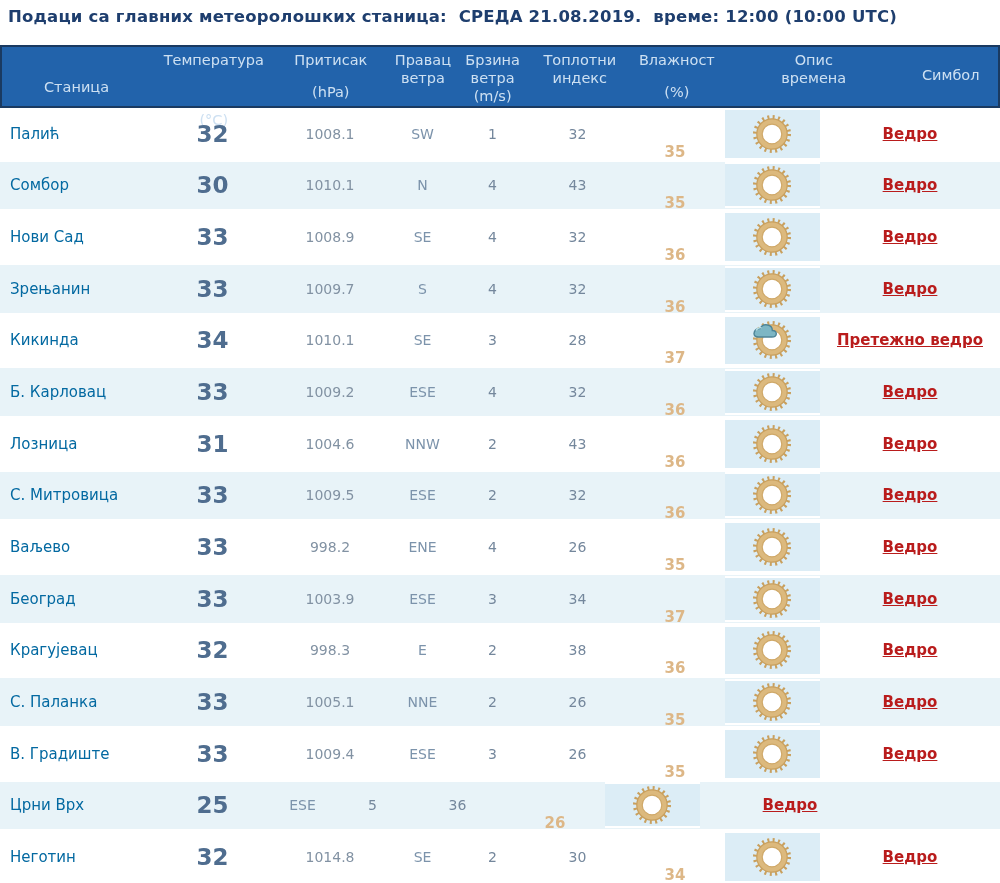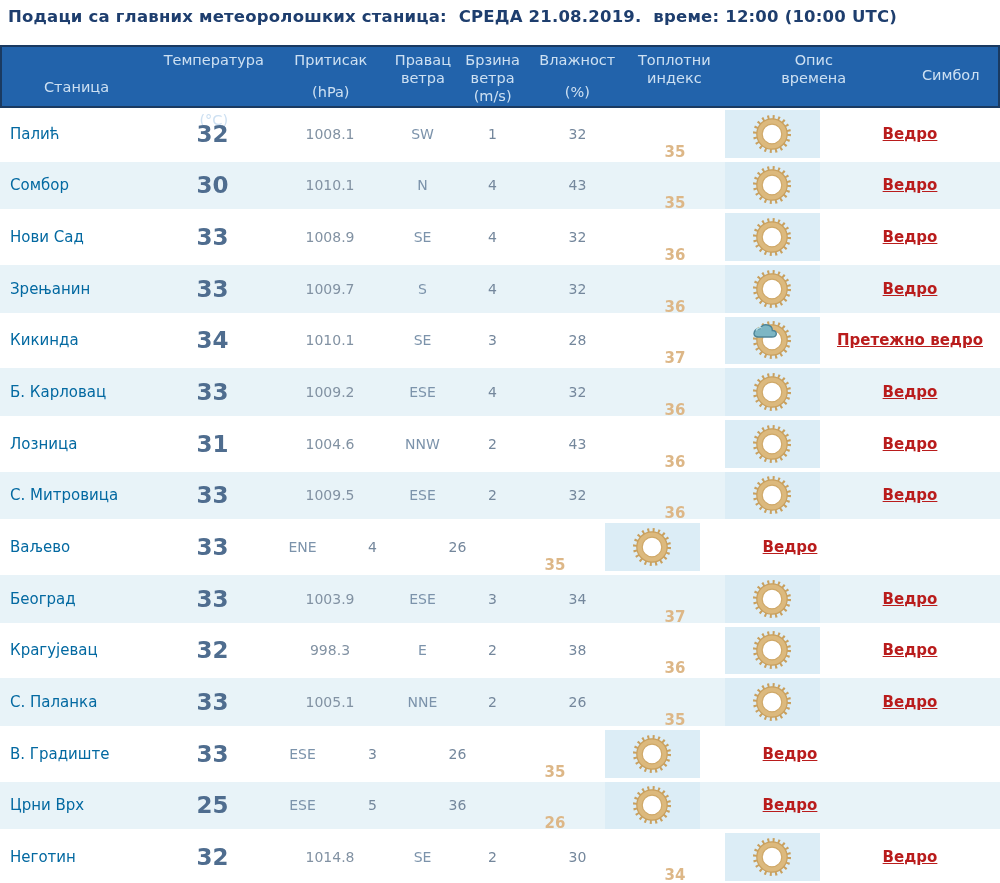--- a/index.html
+++ b/index.html
@@ -62,20 +62,21 @@
   
   .row{
     display:flex;
     height:51.66px;
     box-sizing:border-box;
     background:#ffffff;
   }
   .row.alt{
     background:#e8f3f8;
     box-shadow:inset 0 2px 0 #ffffff, inset 0 -2px 0 #ffffff;
+    align-items:center;
   }
   .cell{
     display:flex;
     align-items:center;
     justify-content:center;
     box-sizing:border-box;
     font-size:14px;
   }
   .cell.c-station{
     justify-content:flex-start;
@@ -135,27 +136,27 @@
       </div>
       <div class="hcell c-wdir h-top">
         <span>Правац</span>
         <span>ветра</span>
       </div>
       <div class="hcell c-wspd h-between">
         <span>Брзина</span>
         <span>ветра</span>
         <span>(m/s)</span>
       </div>
+      <div class="hcell c-heat h-top">
+        <span>Топлотни</span>
+        <span>индекс</span>
+      </div>
       <div class="hcell c-hum h-between">
         <span>Влажност</span>
         <span>(%)</span>
-      </div>
-      <div class="hcell c-heat h-top">
-        <span>Топлотни</span>
-        <span>индекс</span>
       </div>
       <div class="hcell c-desc h-top">
         <span>Опис</span>
         <span>времена</span>
       </div>
       <div class="hcell c-sym h-center">
         <span>Симбол</span>
       </div>
     </div>
 
@@ -302,20 +303,21 @@
               <circle cx="22" cy="23" r="12.5" fill="#ffffff" stroke="#dcb97d" stroke-width="5.5"></circle>
               <circle cx="22" cy="23" r="15.2" fill="none" stroke="#c9a05e" stroke-width="1.2"></circle>
               <circle cx="22" cy="23" r="9.8" fill="none" stroke="#cfa868" stroke-width="1.2"></circle>
             </svg>
           </div>
           <div class="cell c-desc">Ведро</div>
         </div>
         <div class="row">
           <div class="cell c-station">Ваљево</div>
           <div class="cell c-temp">33</div>
+          <div class="cell c-press">998.2</div>
           <div class="cell c-wdir">ENE</div>
           <div class="cell c-wspd">4</div>
           <div class="cell c-hum">26</div>
           <div class="cell c-heat">35</div>
           <div class="cell c-sym">
             <svg class="wicon" width="45" height="46" viewBox="0 0 45 46">
               <circle cx="22" cy="23" r="17" fill="none" stroke="#c9a05e" stroke-width="4" stroke-dasharray="2 3.35"></circle>
               <circle cx="22" cy="23" r="12.5" fill="#ffffff" stroke="#dcb97d" stroke-width="5.5"></circle>
               <circle cx="22" cy="23" r="15.2" fill="none" stroke="#c9a05e" stroke-width="1.2"></circle>
               <circle cx="22" cy="23" r="9.8" fill="none" stroke="#cfa868" stroke-width="1.2"></circle>
@@ -373,20 +375,21 @@
               <circle cx="22" cy="23" r="12.5" fill="#ffffff" stroke="#dcb97d" stroke-width="5.5"></circle>
               <circle cx="22" cy="23" r="15.2" fill="none" stroke="#c9a05e" stroke-width="1.2"></circle>
               <circle cx="22" cy="23" r="9.8" fill="none" stroke="#cfa868" stroke-width="1.2"></circle>
             </svg>
           </div>
           <div class="cell c-desc">Ведро</div>
         </div>
         <div class="row">
           <div class="cell c-station">В. Градиште</div>
           <div class="cell c-temp">33</div>
+          <div class="cell c-press">1009.4</div>
           <div class="cell c-wdir">ESE</div>
           <div class="cell c-wspd">3</div>
           <div class="cell c-hum">26</div>
           <div class="cell c-heat">35</div>
           <div class="cell c-sym">
             <svg class="wicon" width="45" height="46" viewBox="0 0 45 46">
               <circle cx="22" cy="23" r="17" fill="none" stroke="#c9a05e" stroke-width="4" stroke-dasharray="2 3.35"></circle>
               <circle cx="22" cy="23" r="12.5" fill="#ffffff" stroke="#dcb97d" stroke-width="5.5"></circle>
               <circle cx="22" cy="23" r="15.2" fill="none" stroke="#c9a05e" stroke-width="1.2"></circle>
               <circle cx="22" cy="23" r="9.8" fill="none" stroke="#cfa868" stroke-width="1.2"></circle>

